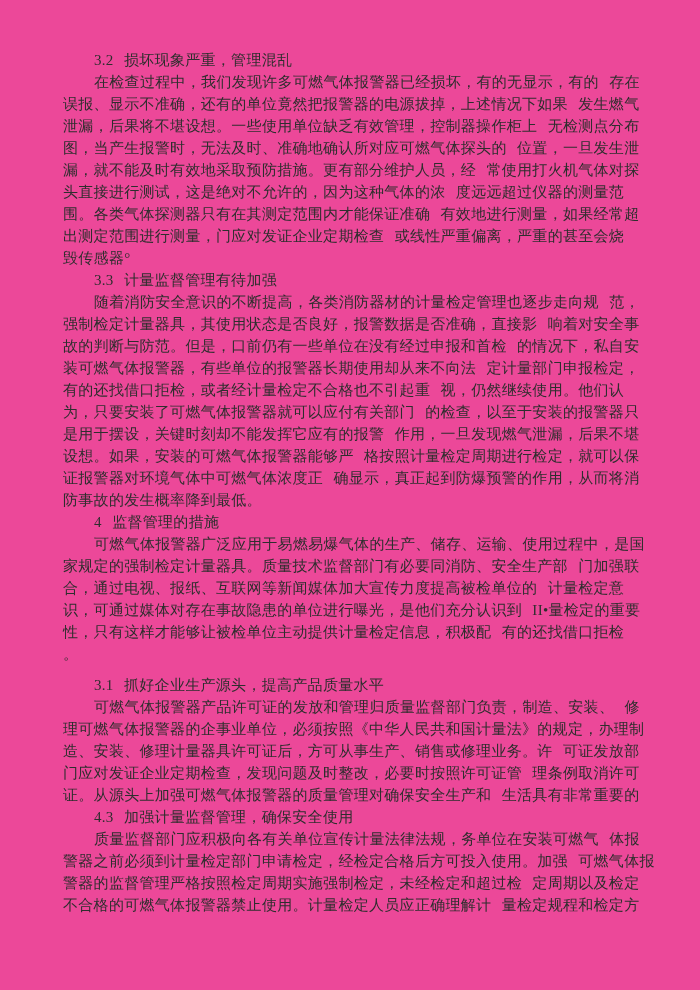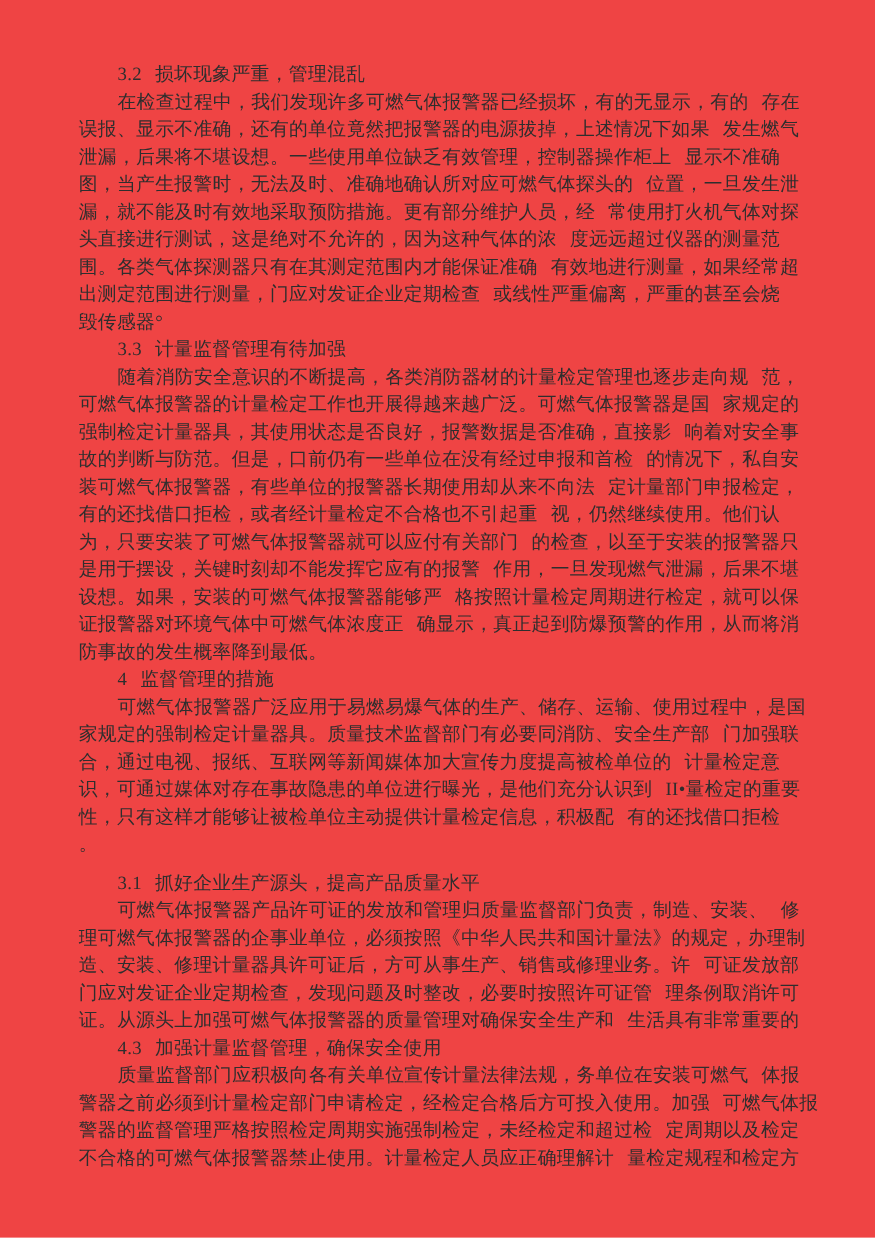--- a/index.html
+++ b/index.html
@@ -11,21 +11,21 @@
     width: 700px;
     height: 990px;
     overflow: hidden;
     font-family: "Liberation Serif", "DejaVu Serif", serif;
   }
   .page {
     box-sizing: border-box;
     width: 700px;
     height: 990px;
     padding: 49px 56px 0 63px;
-    background: #ef4444;
+    background: #ec4899;
     color: #2e2e2e;
   }
   .line {
     font-size: 15px;
     line-height: 22px;
     height: 22px;
     white-space: pre;
     word-spacing: 0.42em;
     letter-spacing: 0.3px;
     overflow: visible;
@@ -41,30 +41,29 @@
   }
 </style>
 </head>
 <body>
 
 <div class="page">
   <div id="doc-body">
       <div class="line heading indent">3.2 损坏现象严重，管理混乱</div>
       <div class="line indent">在检查过程中，我们发现许多可燃气体报警器已经损坏，有的无显示，有的 存在</div>
       <div class="line">误报、显示不准确，还有的单位竟然把报警器的电源拔掉，上述情况下如果 发生燃气</div>
-      <div class="line">泄漏，后果将不堪设想。一些使用单位缺乏有效管理，控制器操作柜上 显示不准确</div>
+      <div class="line">泄漏，后果将不堪设想。一些使用单位缺乏有效管理，控制器操作柜上 无检测点分布</div>
       <div class="line">图，当产生报警时，无法及时、准确地确认所对应可燃气体探头的 位置，一旦发生泄</div>
       <div class="line">漏，就不能及时有效地采取预防措施。更有部分维护人员，经 常使用打火机气体对探</div>
       <div class="line">头直接进行测试，这是绝对不允许的，因为这种气体的浓 度远远超过仪器的测量范</div>
       <div class="line">围。各类气体探测器只有在其测定范围内才能保证准确 有效地进行测量，如果经常超</div>
       <div class="line">出测定范围进行测量，门应对发证企业定期检查 或线性严重偏离，严重的甚至会烧</div>
       <div class="line">毁传感器°</div>
       <div class="line heading indent">3.3 计量监督管理有待加强</div>
       <div class="line indent">随着消防安全意识的不断提高，各类消防器材的计量检定管理也逐步走向规 范，</div>
-      <div class="line">可燃气体报警器的计量检定工作也开展得越来越广泛。可燃气体报警器是国 家规定的</div>
       <div class="line">强制检定计量器具，其使用状态是否良好，报警数据是否准确，直接影 响着对安全事</div>
       <div class="line">故的判断与防范。但是，口前仍有一些单位在没有经过申报和首检 的情况下，私自安</div>
       <div class="line">装可燃气体报警器，有些单位的报警器长期使用却从来不向法 定计量部门申报检定，</div>
       <div class="line">有的还找借口拒检，或者经计量检定不合格也不引起重 视，仍然继续使用。他们认</div>
       <div class="line">为，只要安装了可燃气体报警器就可以应付有关部门 的检查，以至于安装的报警器只</div>
       <div class="line">是用于摆设，关键时刻却不能发挥它应有的报警 作用，一旦发现燃气泄漏，后果不堪</div>
       <div class="line">设想。如果，安装的可燃气体报警器能够严 格按照计量检定周期进行检定，就可以保</div>
       <div class="line">证报警器对环境气体中可燃气体浓度正 确显示，真正起到防爆预警的作用，从而将消</div>
       <div class="line">防事故的发生概率降到最低。</div>
       <div class="line heading indent">4 监督管理的措施</div>

